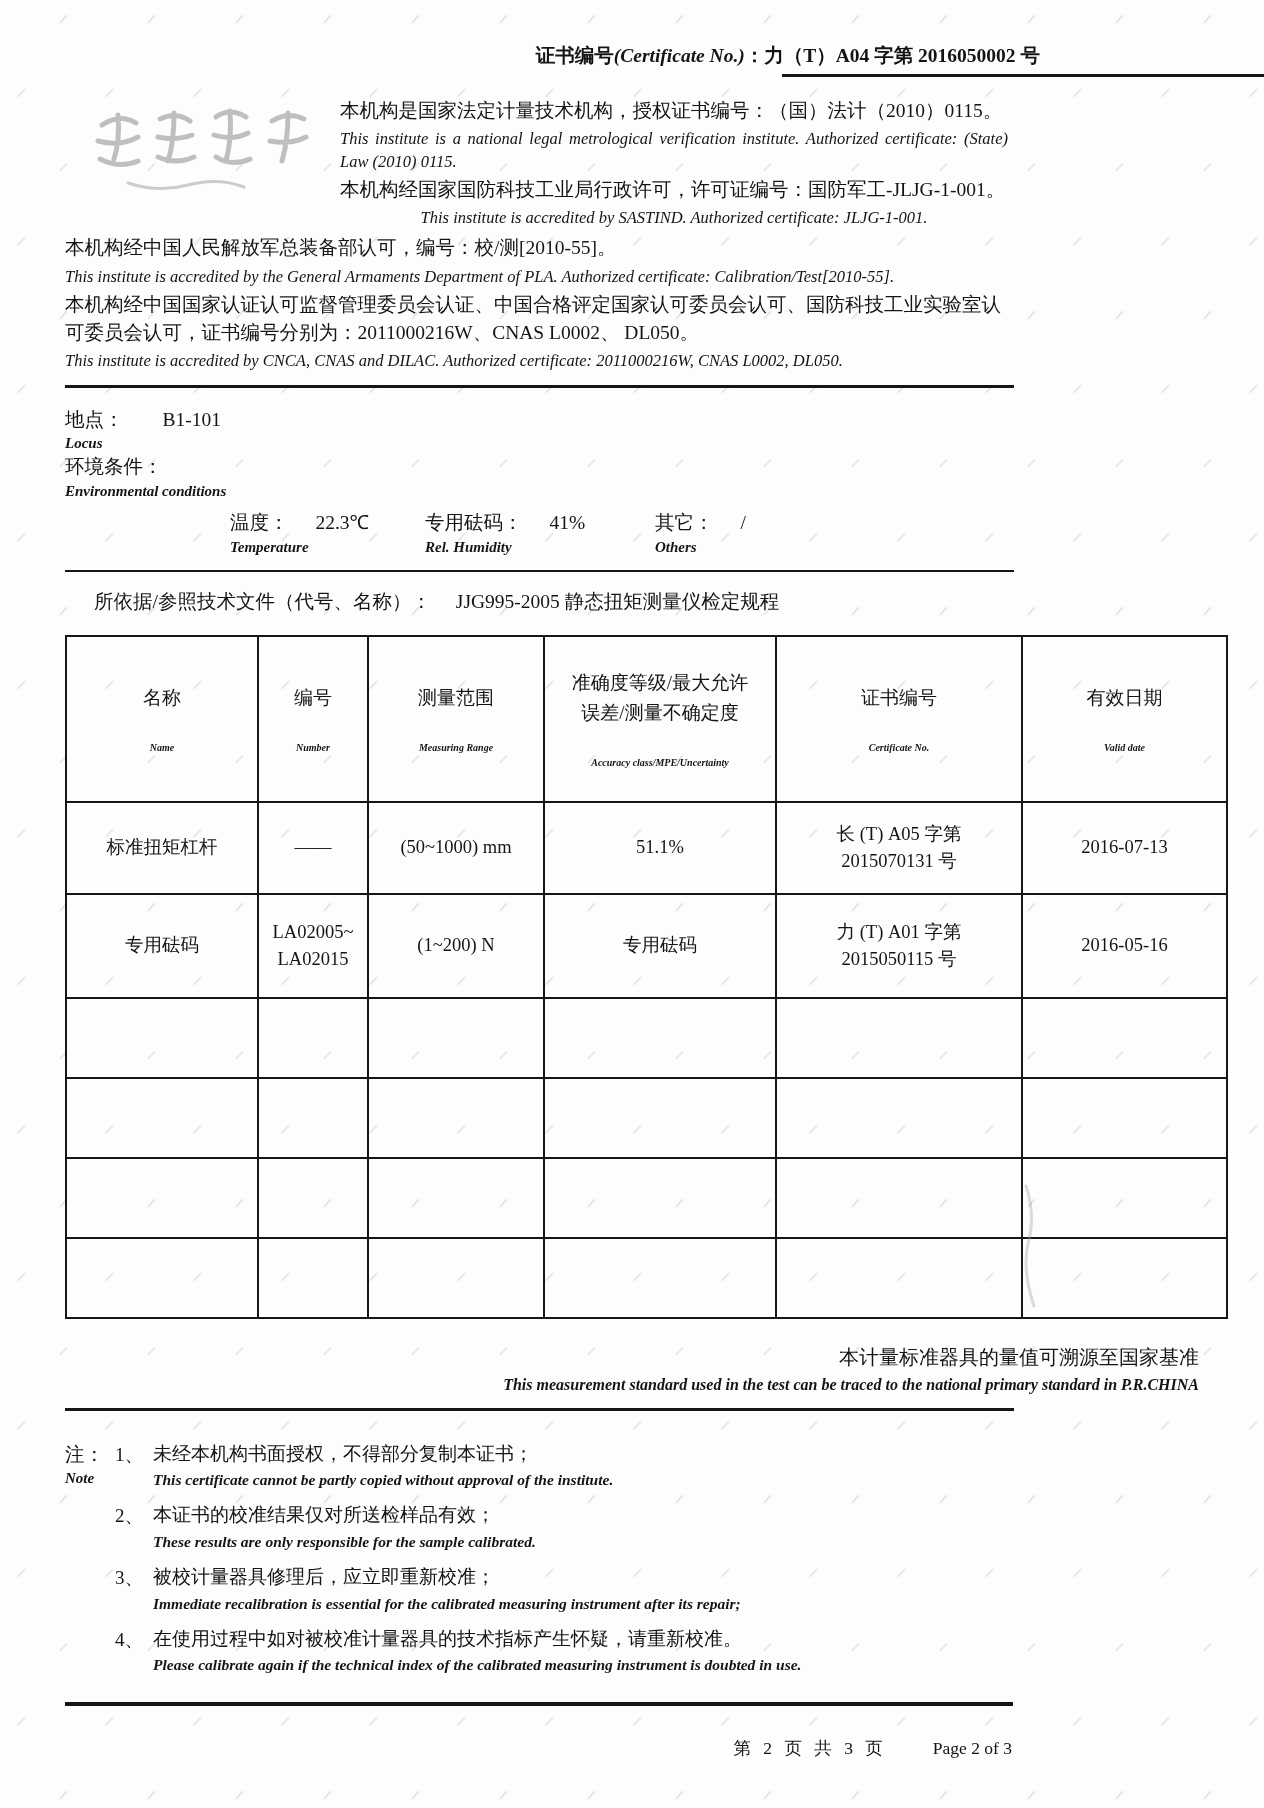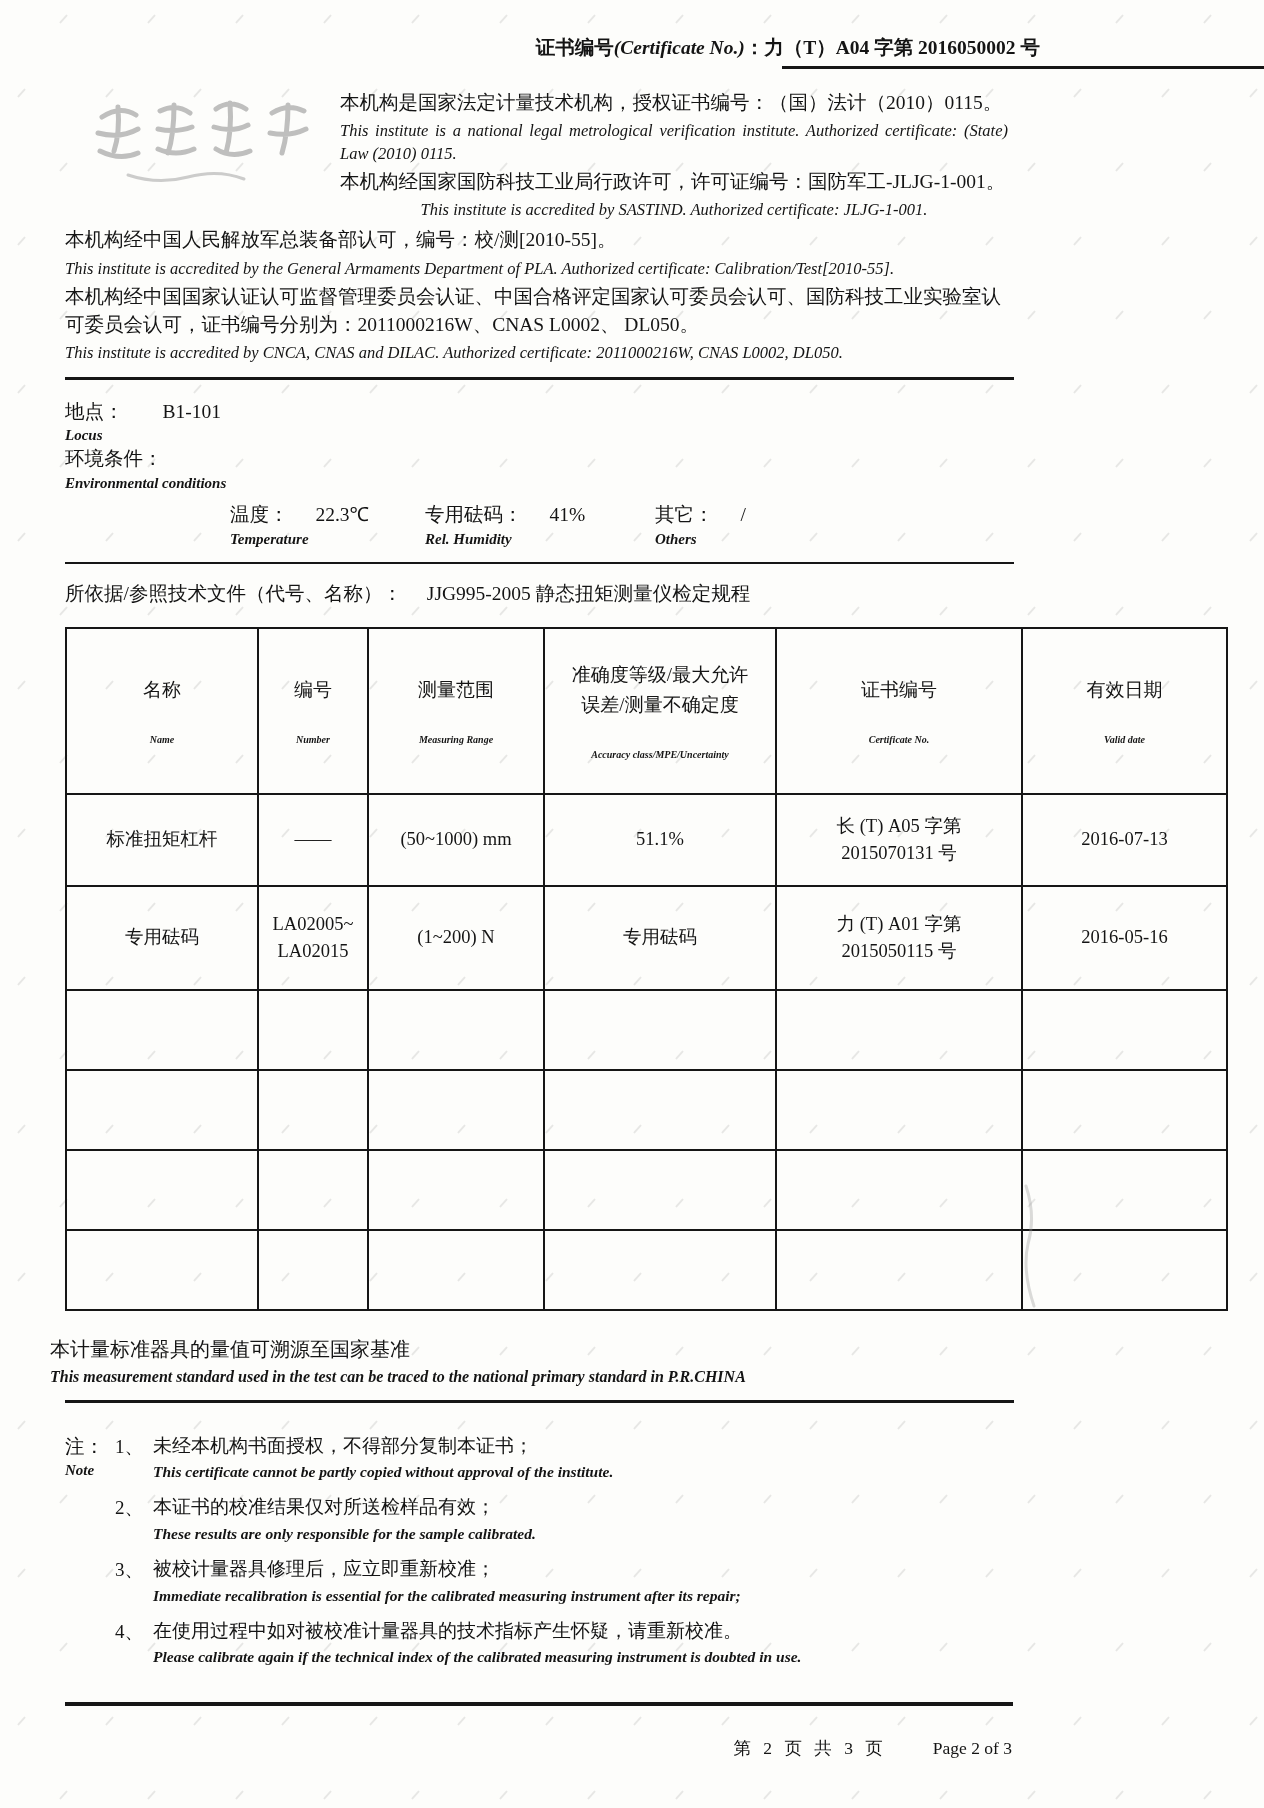--- a/index.html
+++ b/index.html
@@ -7,21 +7,21 @@
     width:1264px;height:1808px;
     background:#fdfdfb;
     font-family:"Liberation Serif", serif;
     color:#141414;
     position:relative;
     overflow:hidden;
   }
   #watermark{position:absolute;inset:0;z-index:0;pointer-events:none;}
   .wm-mark{position:absolute;width:11px;height:2px;background:rgba(70,70,70,.12);
     transform:rotate(-48deg);border-radius:1px;}
-  .page{position:absolute;inset:0;z-index:1;padding-top:24px;}
+  .page{position:absolute;inset:0;z-index:1;padding-top:32px;}
 
   .zh{font-size:19.5px;line-height:1.45;}
   .en{font-style:italic;font-size:16.5px;line-height:1.35;}
   .en-bold{font-style:italic;font-weight:bold;font-size:15px;line-height:1.3;}
 
   
   .header{margin:10px 224px 0 65px;text-align:right;font-weight:bold;font-size:19.5px;}
   .header .en-inline{font-style:italic;font-weight:bold;}
   .header-underline{width:482px;margin-left:auto;height:3px;background:#161616;margin-top:5px;}
 
@@ -42,37 +42,37 @@
   
   .locus-block{margin:18px 65px 0 65px;}
   .locus-line .val{margin-left:34px;}
   .env-row{display:flex;margin:8px 0 0 165px;}
   .env-col1{width:195px;}
   .env-col2{width:230px;}
   .env-val{margin-left:22px;}
   .env-row .en-bold{margin-top:1px;}
 
   
-  .ref-block{margin:16px 65px 0 65px;}
+  .ref-block{margin:16px 65px 0 94px;}
   .ref-block .val{margin-left:20px;}
 
   
   .std-title{margin:48px 65px 0 65px;}
   table.std{border-collapse:collapse;table-layout:fixed;margin:18px 0 0 65px;width:1077px;}
   table.std td{border:2px solid #161616;text-align:center;vertical-align:middle;
     padding:4px 6px;white-space:pre-line;font-size:18.5px;line-height:1.5;}
   table.std .hdr-zh{font-size:19px;line-height:1.55;}
   table.std .hdr-en{font-style:italic;font-weight:bold;font-size:10px;line-height:1.25;margin-top:2px;}
   .col1{width:178px;}.col2{width:96px;}.col3{width:162px;}
   .col4{width:218px;}.col5{width:232px;}.col6{width:191px;}
   tr.hdr-row{height:92px;} tr.row1{height:92px;} tr.row2{height:104px;}
   tr.empty-row{height:80px;}
 
   
-  .trace{margin:24px 65px 0 50px;}
+  .trace{margin:24px 65px 0 65px;text-align:right;}
   .trace .zh{font-size:20px;}
   .trace .en-bold{font-size:16px;margin-top:3px;}
 
   
   .notes{margin:30px 65px 0 65px;position:relative;}
   .note-label{position:absolute;left:0;top:0;width:48px;}
   .note-items{margin-left:50px;}
   .ni{display:flex;}
   .ni-num{width:38px;flex:0 0 38px;font-size:19px;padding-top:1px;}
   .ni-text{flex:1;}

